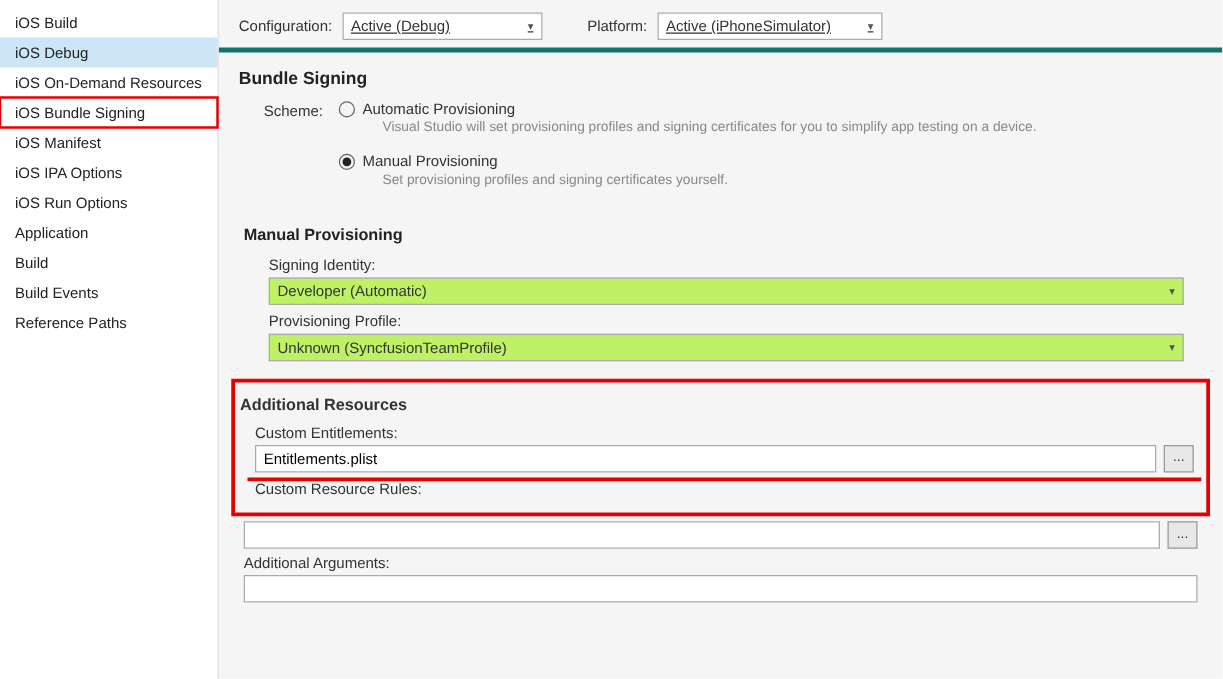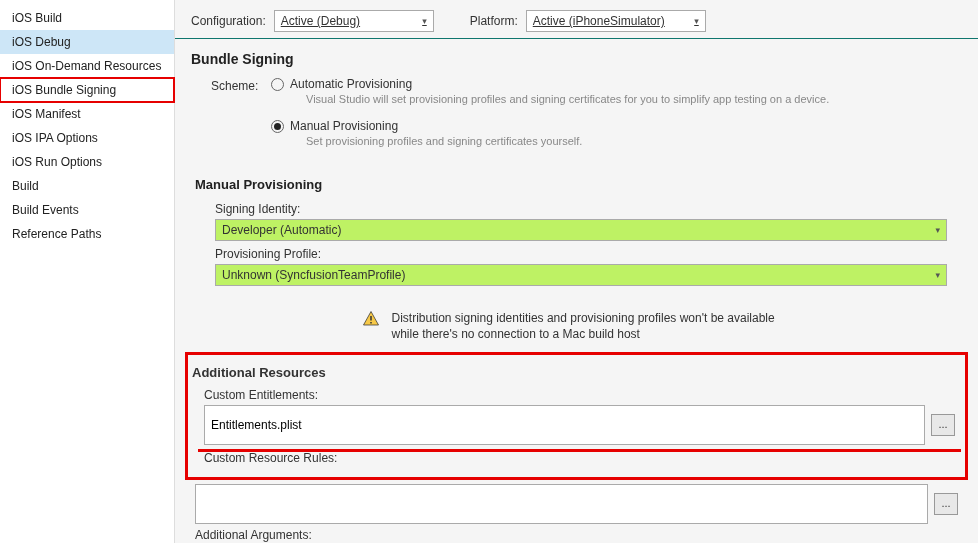--- a/index.html
+++ b/index.html
@@ -39,21 +39,21 @@
       background: #f5f5f5;
       padding: 0;
       overflow: auto;
       border-left: 1px solid #ddd;
     }
     .top-bar {
       display: flex;
       align-items: center;
       gap: 8px;
       padding: 10px 16px 6px 16px;
-      border-bottom: 1px solid #0f766e;
+      border-bottom: 4px solid #0f766e;
     }
     .top-bar label {
       font-size: 12px;
       color: #333;
     }
     .combo {
       border: 1px solid #aaa;
       background: #fff;
       font-size: 12px;
       padding: 2px 6px;
@@ -174,21 +174,21 @@
     .input-row {
       display: flex;
       align-items: center;
       gap: 6px;
       margin-bottom: 4px;
     }
     .text-input {
       flex: 1;
       border: 1px solid #aaa;
       background: #fff;
-      height: 40px;
+      height: 22px;
       padding: 2px 6px;
       font-size: 12px;
     }
     .browse-btn {
       width: 24px;
       height: 22px;
       border: 1px solid #999;
       background: #e8e8e8;
       font-size: 11px;
       text-align: center;
@@ -215,20 +215,21 @@
 <body>
 
 <div class="sidebar">
   <div class="sidebar-item">iOS Build</div>
   <div class="sidebar-item selected">iOS Debug</div>
   <div class="sidebar-item">iOS On-Demand Resources</div>
   <div class="sidebar-item highlighted-red">iOS Bundle Signing</div>
   <div class="sidebar-item">iOS Manifest</div>
   <div class="sidebar-item">iOS IPA Options</div>
   <div class="sidebar-item">iOS Run Options</div>
+  <div class="sidebar-item">Application</div>
   <div class="sidebar-item">Build</div>
   <div class="sidebar-item">Build Events</div>
   <div class="sidebar-item">Reference Paths</div>
 </div>
 
 <div class="main">
   <div class="top-bar">
     <label>Configuration:</label>
     <div class="combo" style="width:160px">
       <span>Active (Debug)</span>
@@ -276,30 +277,20 @@
     </div>
     <div class="field-group">
       <span class="field-label">Provisioning Profile:</span>
       <div class="full-select">
         <span>Unknown (SyncfusionTeamProfile)</span>
         <span class="arrow">▾</span>
       </div>
     </div>
   </div>
 
-  <div class="warning-row">
-    <span class="warn-icon">
-      <svg width="18" height="18" viewBox="0 0 24 24">
-          <path fill="#f7c948" stroke="#333" stroke-width="1" d="M12 2 L22 20 L2 20 Z"></path>
-          <rect x="11" y="8" width="2" height="6" fill="#333"></rect>
-          <rect x="11" y="16" width="2" height="2" fill="#333"></rect>
-        </svg>
-    </span>
-    <div class="warn-text">Distribution signing identities and provisioning profiles won't be available while there's no connection to a Mac build host</div>
-  </div>
 
   <div class="addl-box">
     <div class="addl-title">Additional Resources</div>
     <div class="field-group" style="margin-left:6px">
       <span class="field-label">Custom Entitlements:</span>
       <div class="input-row">
         <input class="text-input" value="Entitlements.plist" style="">
         <div class="browse-btn">...</div>
       </div>
     </div>

